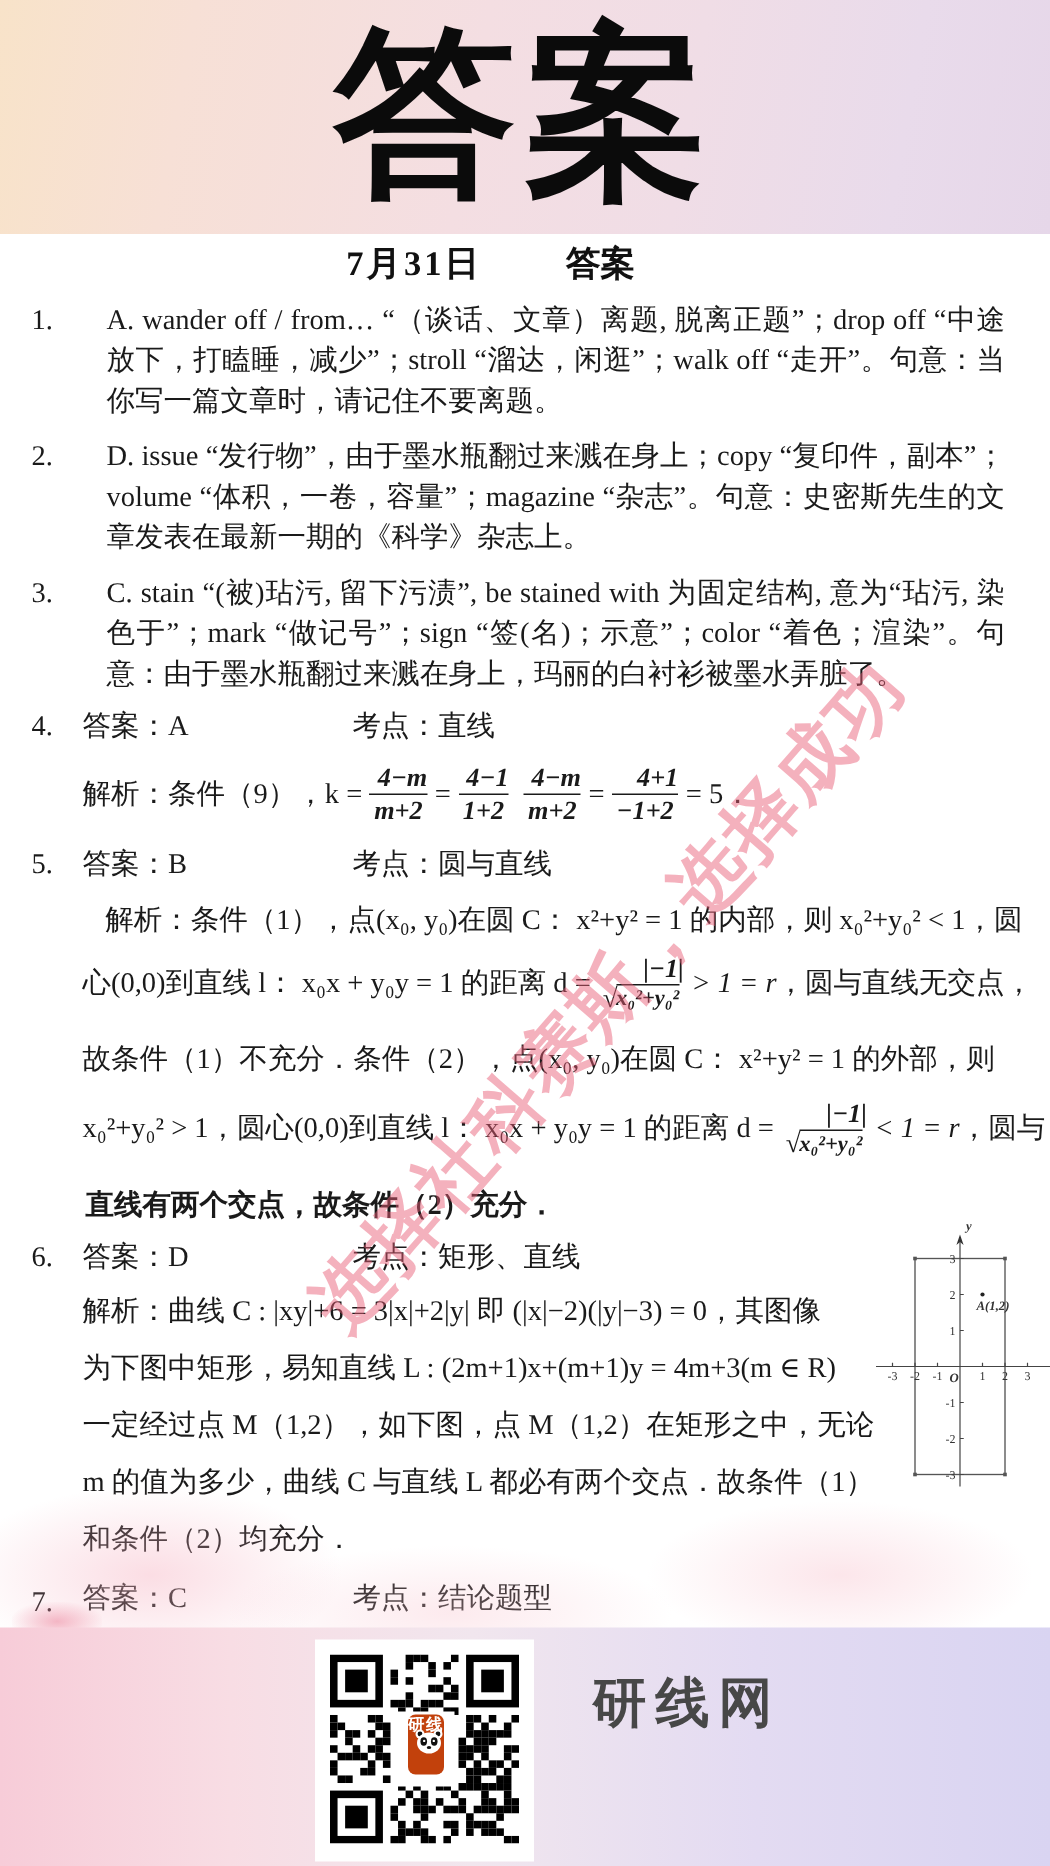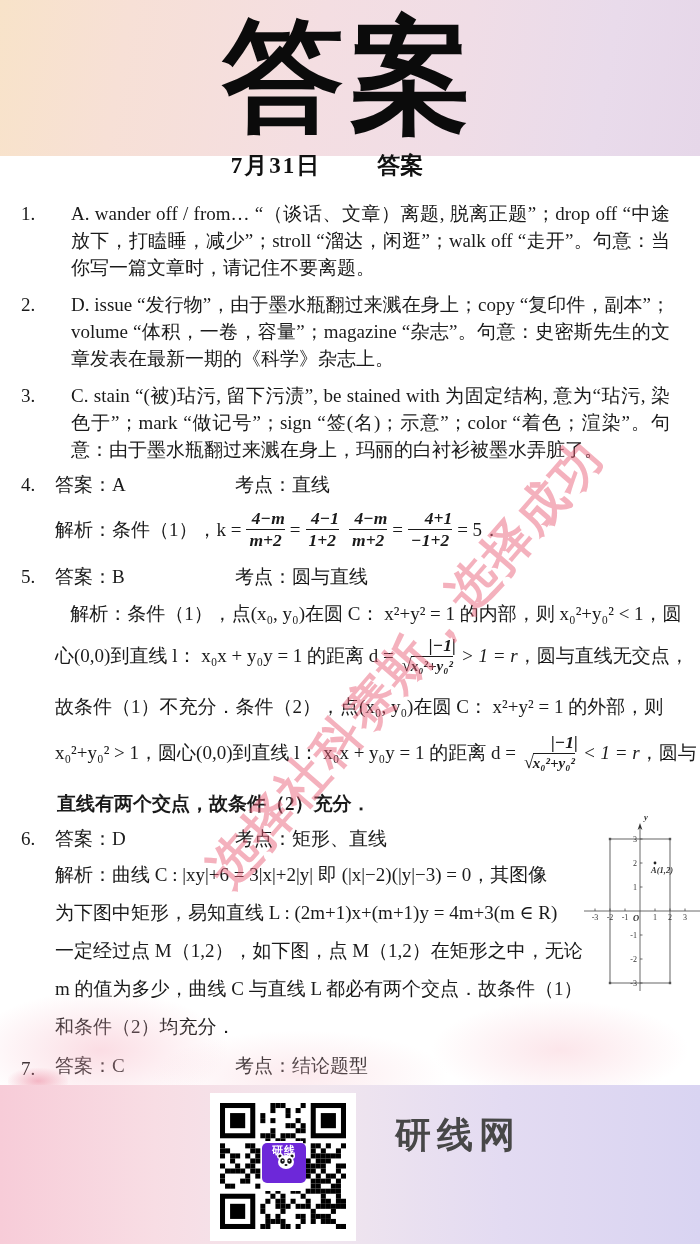--- a/index.html
+++ b/index.html
@@ -5,21 +5,21 @@
   html,body{margin:0;padding:0;}
   body{width:700px;height:1244px;position:relative;overflow:hidden;background:#ffffff;
        font-family:"Liberation Serif","DejaVu Serif",serif;color:#1a1a1a;}
   .page{position:absolute;inset:0;border-radius:12px;}
 
   
   .header{position:absolute;left:0;top:0;width:700px;height:156px;
     background:linear-gradient(100deg,#f8e3c9 0%,#f7e0d6 18%,#f4dee2 45%,#f0dde6 65%,#e9dbeb 85%,#e6d7e9 100%);}
   .big-title{position:absolute;left:0;top:2px;width:100%;text-align:center;
     font-size:122px;font-weight:bold;line-height:150px;color:#0b0b0b;letter-spacing:6px;}
-  .subtitle-row{position:absolute;left:0;top:148px;width:100%;height:34px;
+  .subtitle-row{position:absolute;left:0;top:158px;width:100%;height:34px;
     display:flex;justify-content:center;align-items:center;gap:56px;
     font-size:23px;font-weight:bold;color:#111;}
   .subtitle-row .date{margin-left:-46px;letter-spacing:2px;}
 
   
   .content{position:absolute;left:0;top:200px;width:700px;}
   .item{display:flex;margin-bottom:6px;}
   .item .no{width:34px;padding-left:21px;flex:0 0 auto;font-size:19px;line-height:27px;}
   .item .body{flex:1;padding-right:30px;font-size:19px;line-height:27px;}
   .para{text-align:justify;margin-left:16px;}
@@ -58,21 +58,21 @@
   .b3{left:430px;top:1000px;width:260px;height:100px;background:radial-gradient(ellipse at center,rgba(247,189,201,.38),rgba(247,189,201,0) 70%);}
   .b4{left:8px;top:1068px;width:60px;height:26px;border-radius:40%;background:radial-gradient(ellipse at center,rgba(235,130,155,.55),rgba(235,130,155,0) 75%);}
 
   
   .footer{position:absolute;left:0;top:1085px;width:700px;height:159px;
     background:linear-gradient(90deg,#f7ccd8 0%,#f8dde4 22%,#f1e6ee 45%,#e3dbf2 72%,#d9d4f2 100%);}
   .qr-card{position:absolute;left:210px;top:8px;width:146px;height:148px;background:#ffffff;}
   .qr-card svg{position:absolute;left:10px;top:10px;}
   .qr-logo{position:absolute;left:55px;top:48px;width:38px;height:50px;background:#ffffff;
     display:flex;flex-direction:column;align-items:center;padding-top:2px;box-sizing:border-box;}
-  .qr-logo .green{width:44px;height:40px;background:#6d28d9;border-radius:5px;
+  .qr-logo .green{width:24px;height:40px;background:#c2410c;border-radius:5px;
     display:flex;flex-direction:column;align-items:center;}
   .qr-logo .green .txt{color:#fff;font-size:11px;font-weight:bold;
     font-family:"Liberation Sans",sans-serif;line-height:15px;letter-spacing:1px;}
   .site-name{position:absolute;left:395px;top:26px;font-size:36px;font-weight:bold;
     color:#474747;font-family:"Liberation Sans","DejaVu Sans",sans-serif;letter-spacing:6px;}
 
   
   .figure-box svg text{font-family:"Liberation Serif",serif;fill:#333;}
   .axis{stroke:#444;stroke-width:0.8;}
   .rectline{stroke:#555;stroke-width:0.9;fill:none;}
@@ -109,21 +109,21 @@
     </div>
 
     <div class="item">
       <div class="no">4.</div>
       <div class="body">
         <div class="ans-row">
           <span class="ans">答案：A</span>
           <span>考点：直线</span>
         </div>
         <div class="mline q4-line">
-          <span>解析：条件（1），k =</span>
+          <span>解析：条件（9），k =</span>
           <span class="frac">
             <span class="num">4−m</span>
             <span class="den">m+2</span>
           </span>
           <span>=</span>
           <span class="frac">
             <span class="num">4−1</span>
             <span class="den">1+2</span>
           </span>
           <span class="frac">

